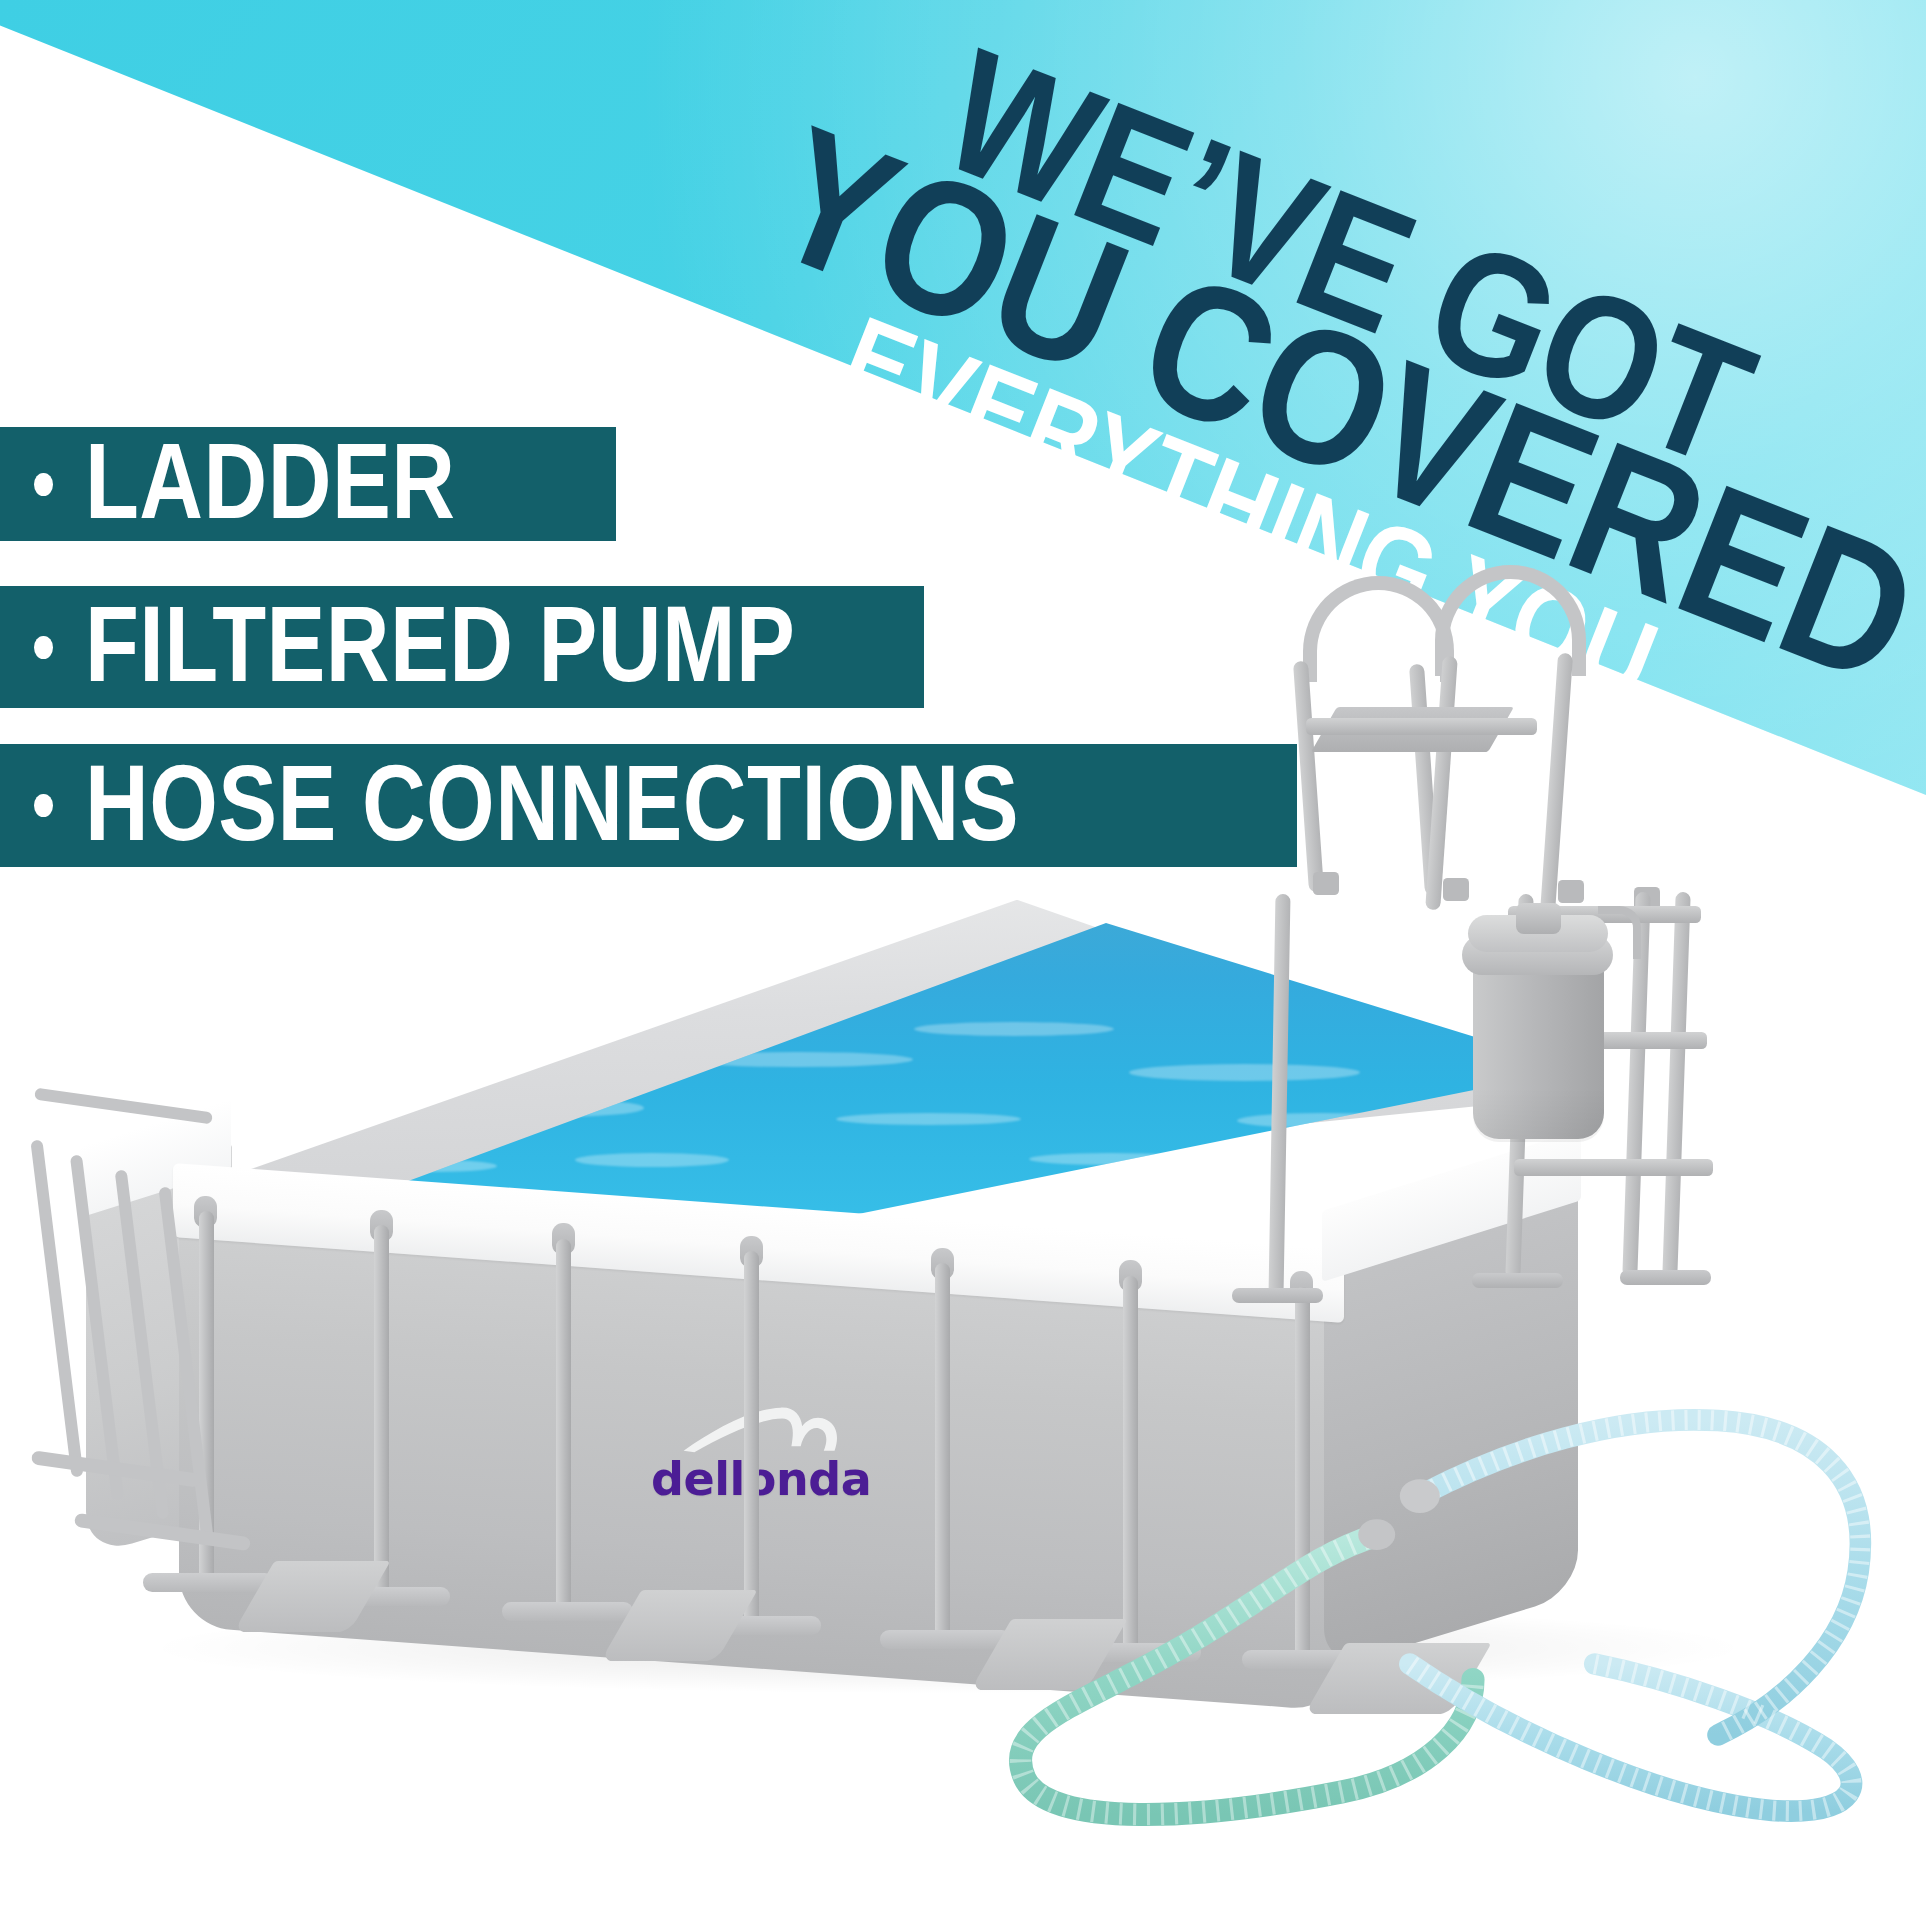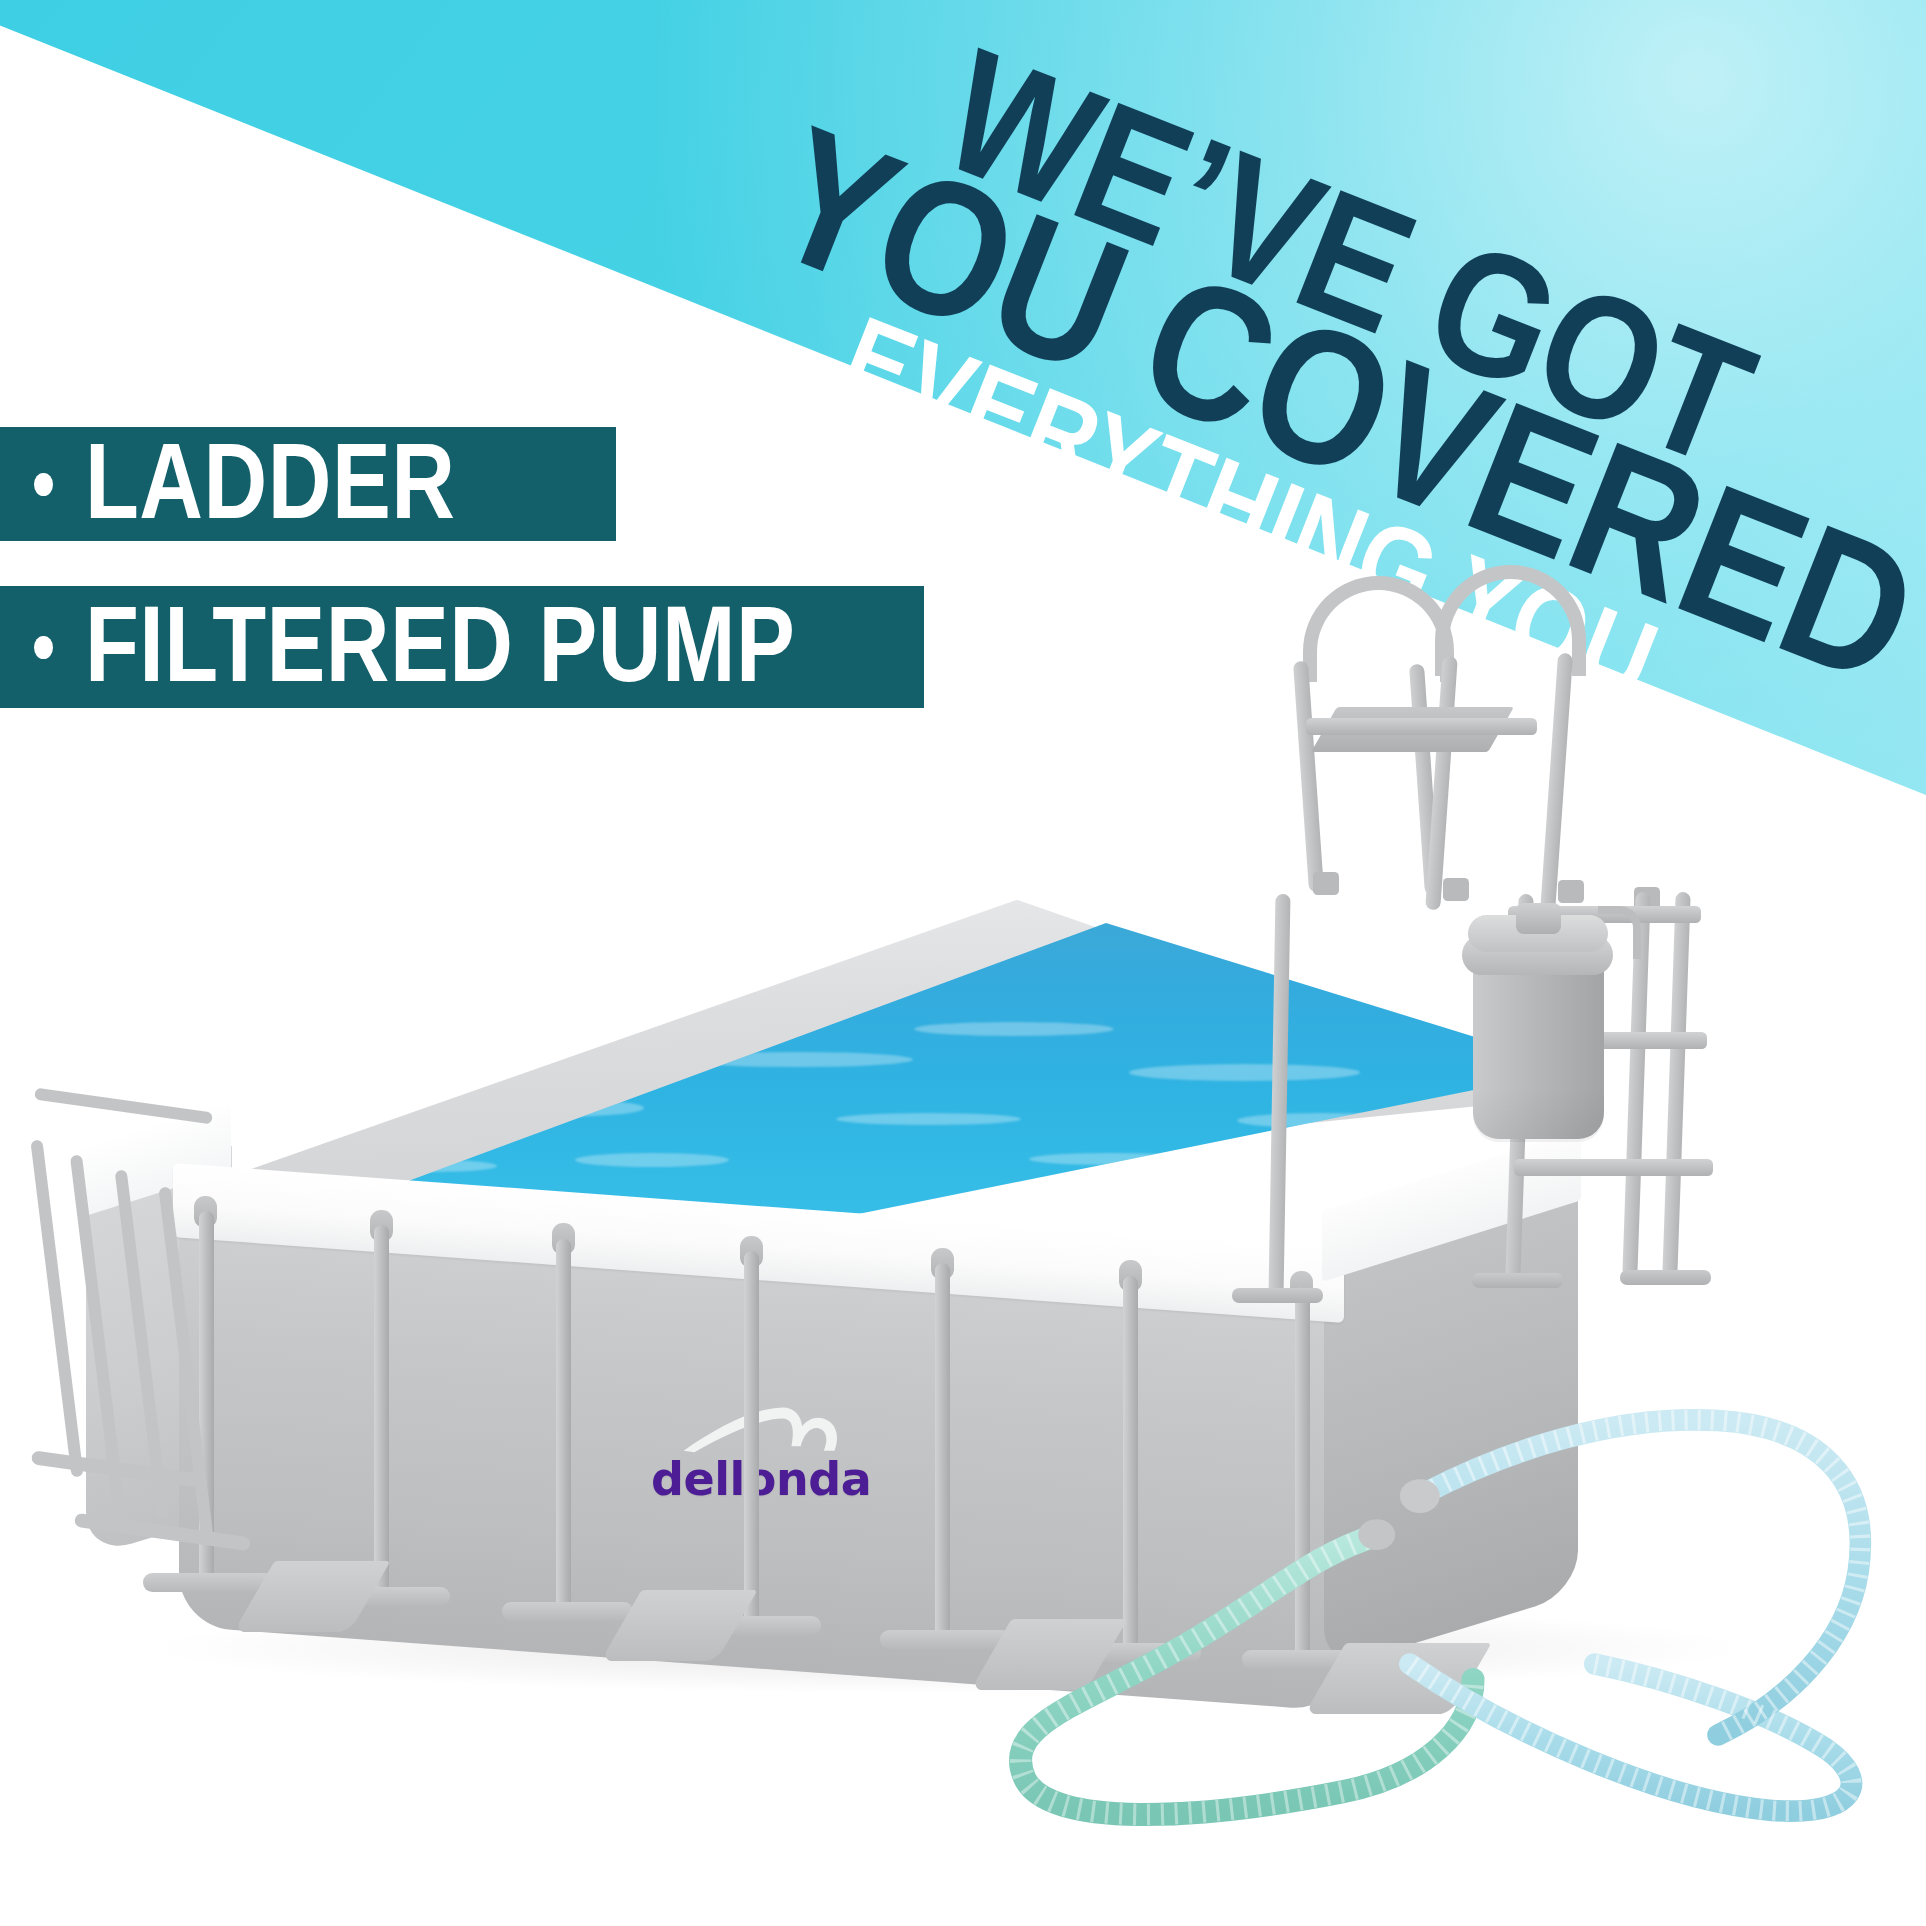--- a/index.html
+++ b/index.html
@@ -222,20 +222,24 @@
     <div class="sub-line" id="sub2">NEED INCLUDED</div>
   </div>
 
   <div class="bar" id="bar0">
     <span class="dot"></span>
     <span class="lbl">LADDER</span>
   </div>
   <div class="bar" id="bar1">
     <span class="dot"></span>
     <span class="lbl">FILTERED PUMP</span>
+  </div>
+  <div class="bar" id="bar2">
+    <span class="dot"></span>
+    <span class="lbl">HOSE CONNECTIONS</span>
   </div>
 
   <div id="pool-scene">
 
     <div id="ground-shadow"></div>
 
     <div id="deck"></div>
 
     <div id="water">
       <div class="ripple" style="left:324px;top:193px;width:177px;height:18.5px;"></div>

